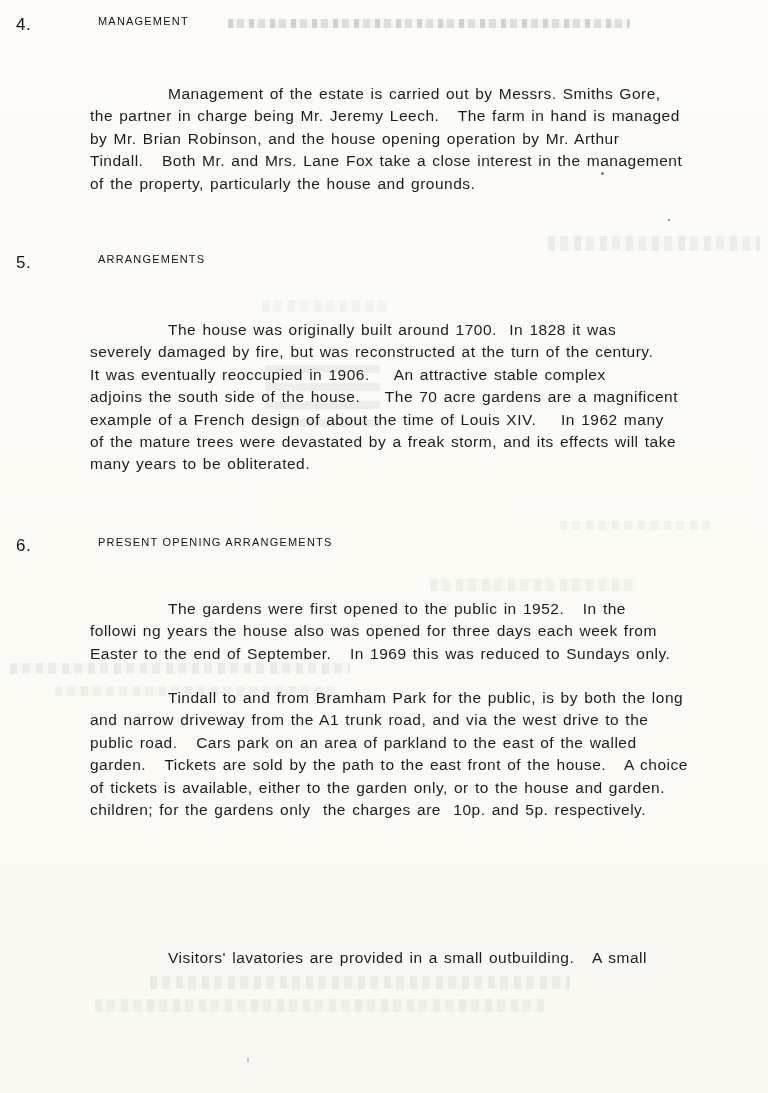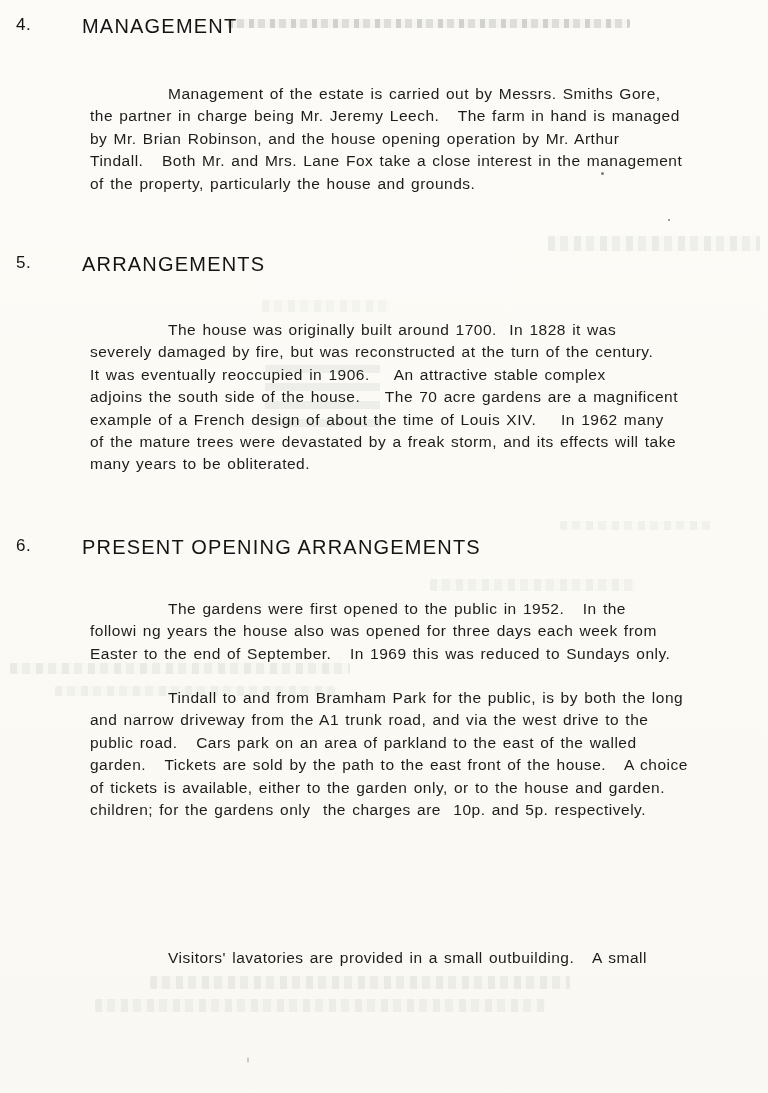--- a/index.html
+++ b/index.html
@@ -14,22 +14,22 @@
     background:linear-gradient(180deg,#fcfbf7 0%,#fbfaf5 55%,#faf8f3 100%);
     overflow:hidden;
     color:#1b1b1b;
   }
   .sec-num{
     position:absolute;left:16px;
     font-size:17px;font-weight:400;color:#141414;
     letter-spacing:.5px;white-space:pre;
   }
   .sec-head{
-    position:absolute;left:82px;
-    font-size:20px;font-weight:400;color:#141414;
+    position:absolute;left:98px;
+    font-size:11px;font-weight:400;color:#141414;
     letter-spacing:1.2px;white-space:pre;
   }
   .para{
     position:absolute;left:90px;width:672px;
     font-size:15.5px;line-height:22.4px;
     letter-spacing:.5px;word-spacing:1.4px;
     color:#1c1c1c;
   }
   .line{white-space:pre;}
   .line.indent{padding-left:78px;}

